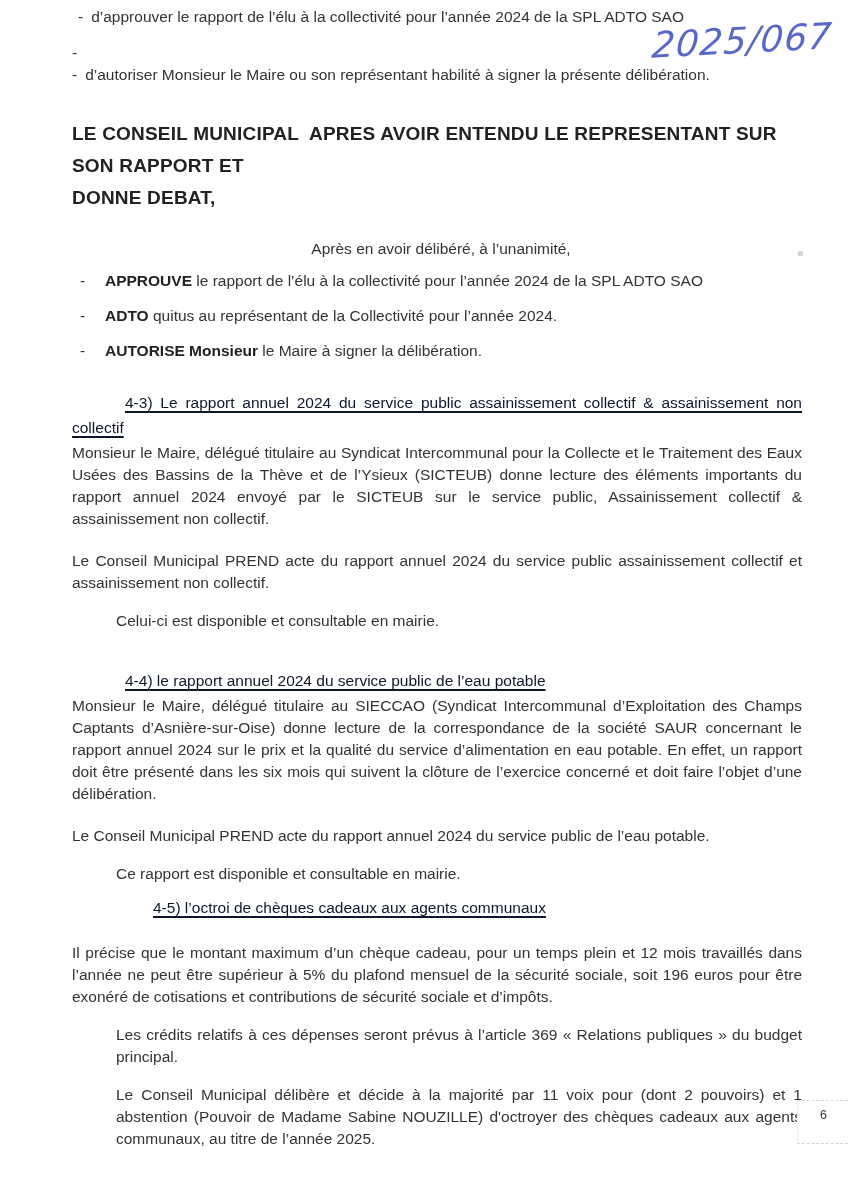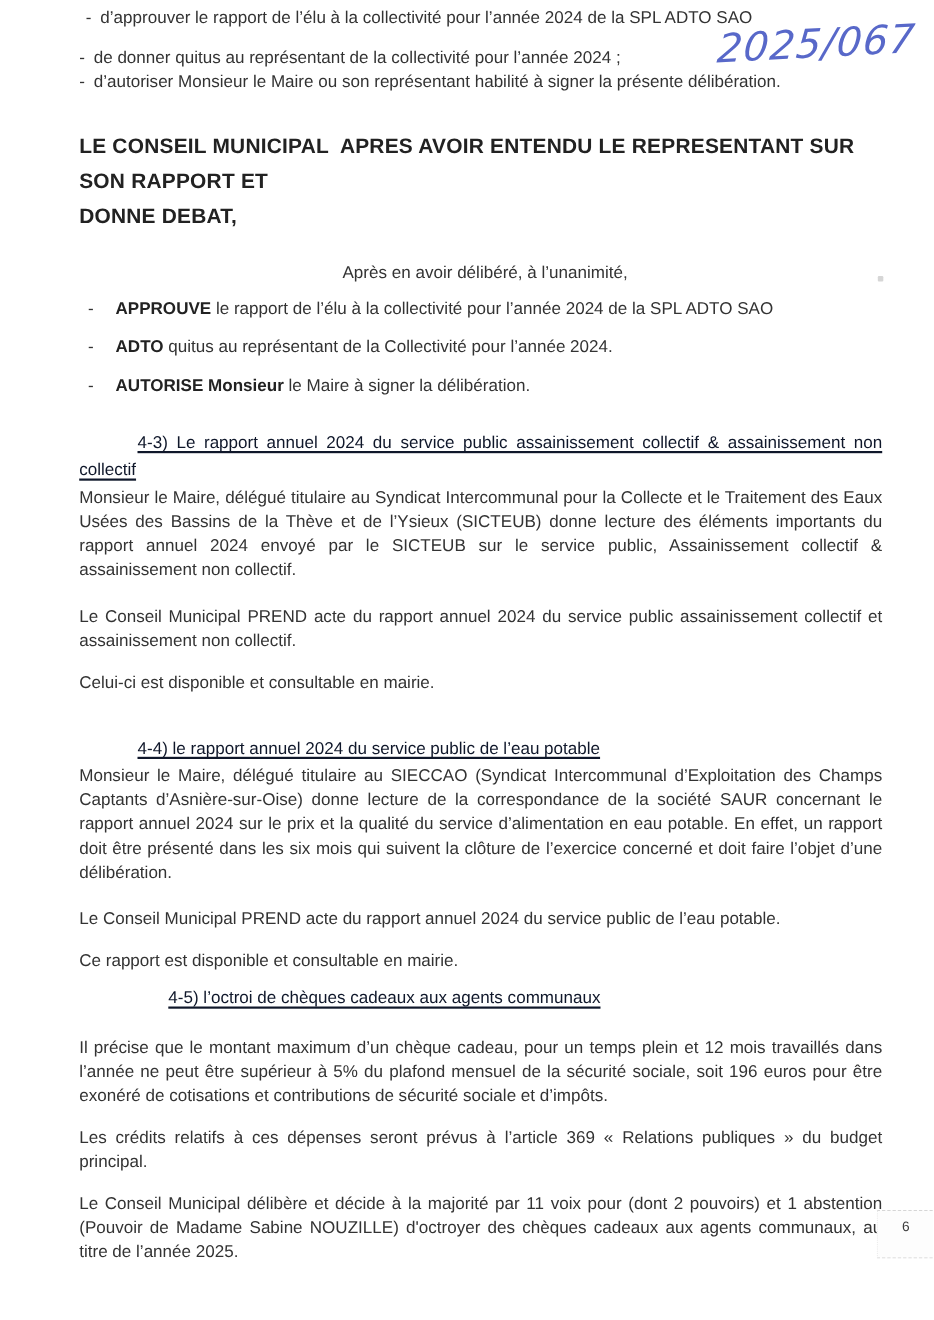--- a/index.html
+++ b/index.html
@@ -75,21 +75,21 @@
   }
   .section-heading.deep-indent { text-indent: 81px; margin-top: 10px; }
   .s1 { margin-top: 28px; }
   .s2 { margin-top: 36px; }
   .s3 { margin-top: 28px; }
   .para {
     margin-top: 2px;
     text-align: justify;
   }
   .para.spaced   { margin-top: 20px; }
-  .para.spaced-sm{ margin-top: 16px; }
+  .para.spaced-sm{ margin-top: 16px; margin-left: 44px; }
   .para.spaced-lg{ margin-top: 22px; }
   
   .annotation {
     position: absolute;
     left: 652px;
     top: 20px;
     font-family: "DejaVu Sans", sans-serif;
     font-style: italic;
     font-size: 36px;
     color: #4a5cc5;
@@ -139,21 +139,20 @@
   <div class="speck"></div>
 
   <div class="content">
 
     <div class="bullet first">
       <span class="dash">-</span>
       <span>d’approuver le rapport de l’élu à la collectivité pour l’année 2024 de la SPL ADTO SAO</span>
     </div>
     <div class="bullet">
       <span class="dash">-</span>
-      <span>de donner quitus au représentant de la collectivité pour l’année 2024 ;</span>
     </div>
     <div class="bullet">
       <span class="dash">-</span>
       <span>d’autoriser Monsieur le Maire ou son représentant habilité à signer la présente délibération.</span>
     </div>
 
     <div class="council-header">
       <div class="hline">LE CONSEIL MUNICIPAL  APRES AVOIR ENTENDU LE REPRESENTANT SUR SON RAPPORT ET</div>
       <div class="hline">DONNE DEBAT,</div>
     </div>

